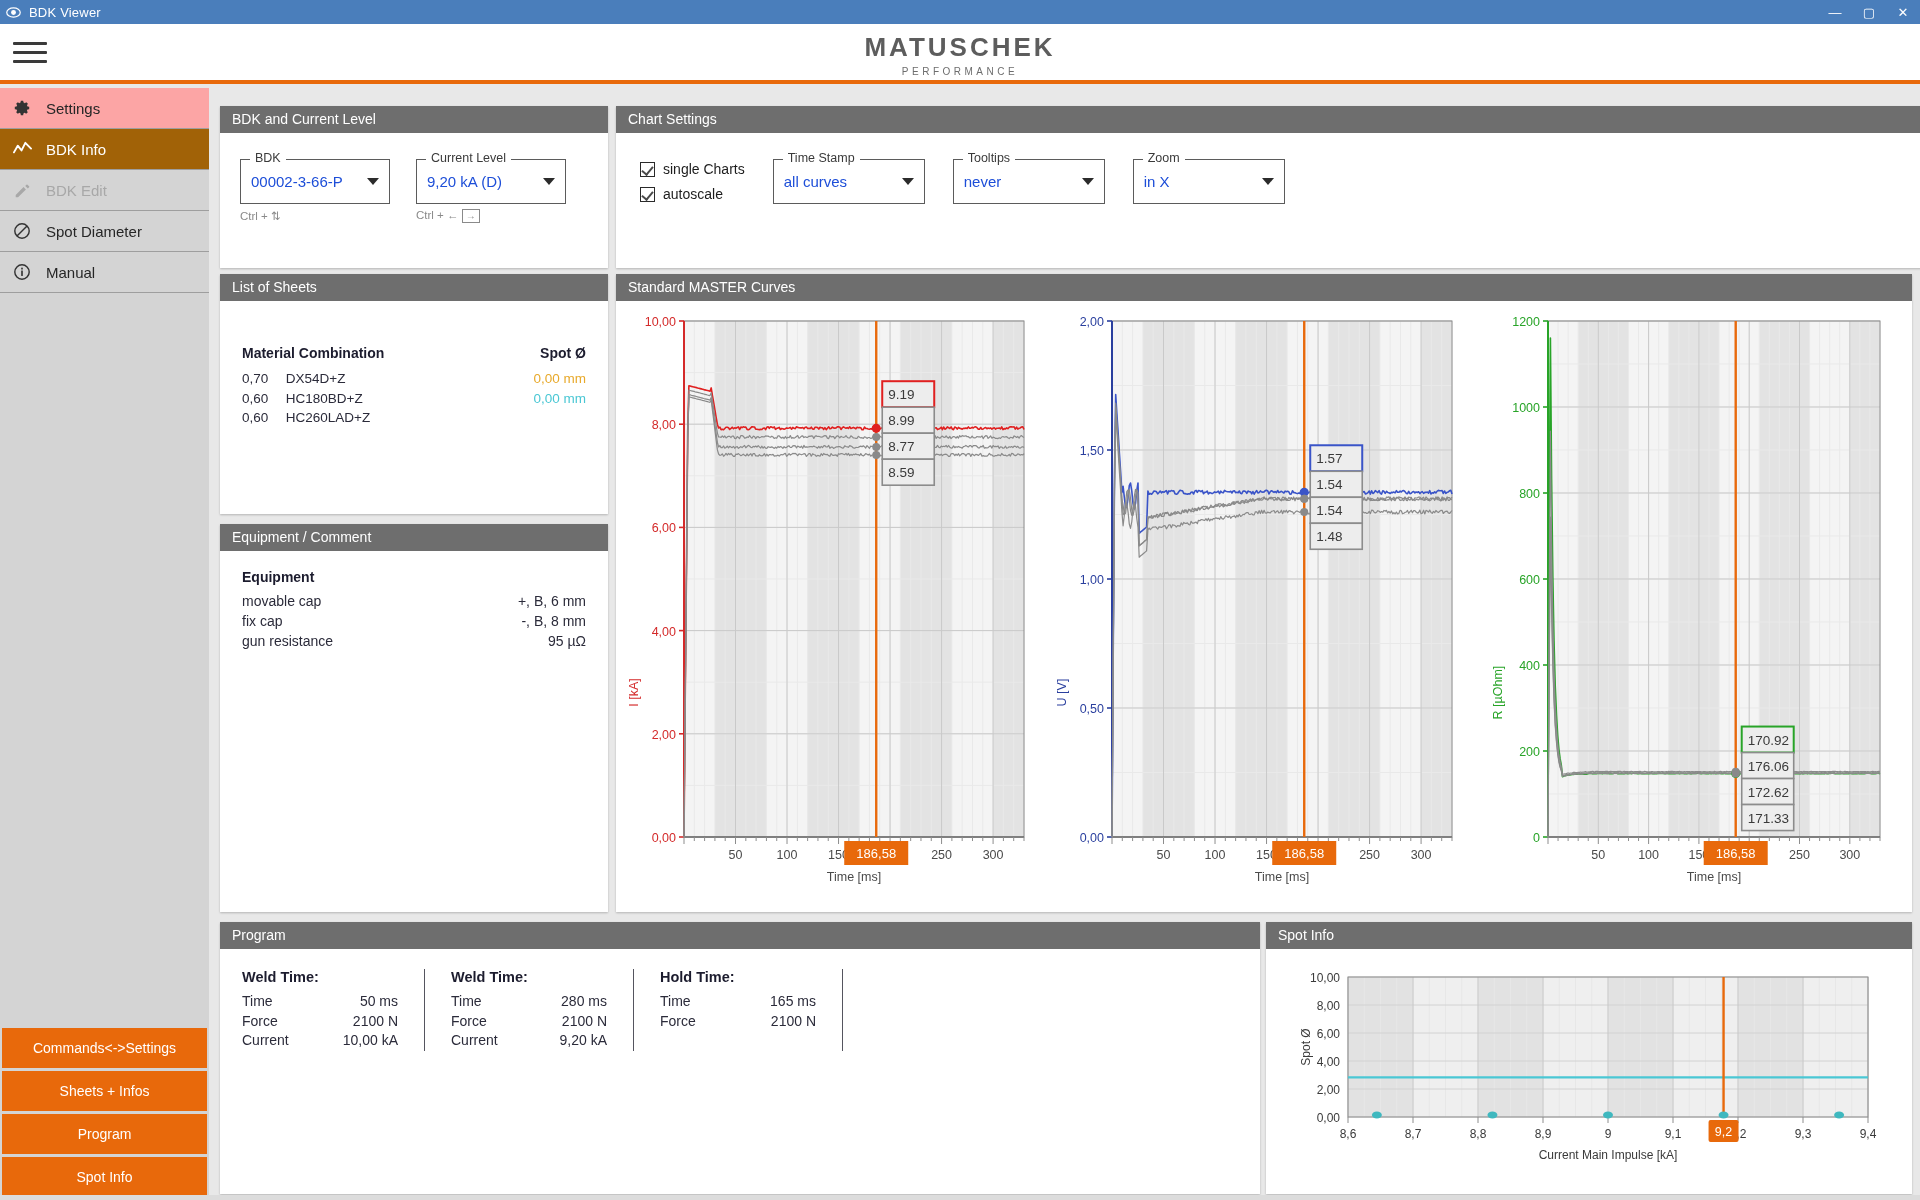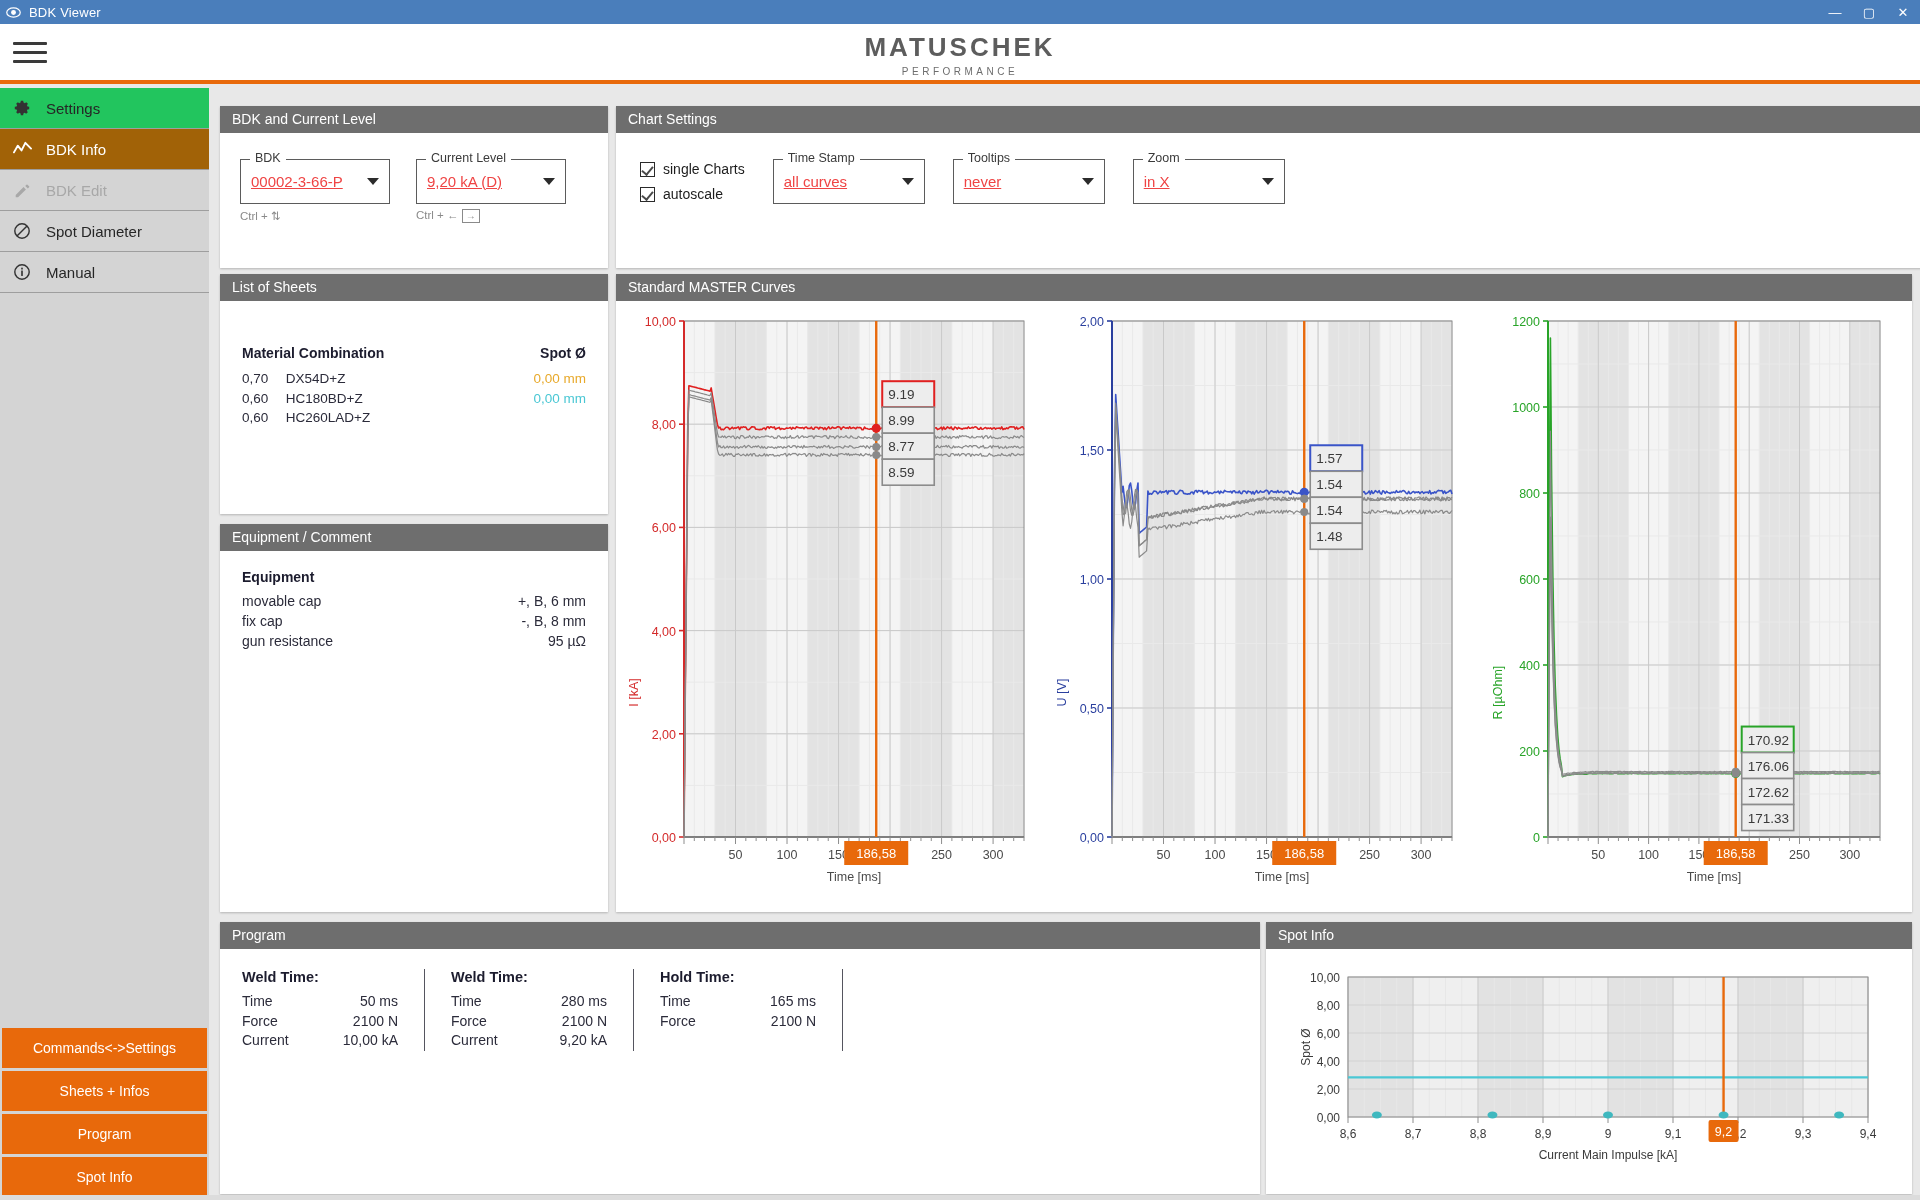--- a/index.html
+++ b/index.html
@@ -66,21 +66,21 @@
   }
   .panel-body { background:#fff; }
 
   
   .gbox { position:relative; border:1px solid #5b5b5b; padding:9px 10px 10px 10px; }
   .gbox-label {
     position:absolute; top:-9px; left:9px; background:#fff; padding:0 5px;
     font-size:12.5px; color:#3a3a3a;
   }
   .combo { display:flex; align-items:center; justify-content:space-between;
-           font-size:15px; color:#ef4444; height:24px;text-decoration:underline; }
+           font-size:15px; color:#1d4ed8; height:24px; }
   .caret { width:0; height:0; border-left:6px solid transparent; border-right:6px solid transparent;
            border-top:7px solid #2b2b2b; margin-left:10px; }
   .hint { font-size:11.5px; color:#8a8a8a; margin-top:5px; }
   .keybox { display:inline-block; border:1px solid #8a8a8a; padding:0 3px; font-size:10px; line-height:12px;}
 
   .chk { display:flex; align-items:center; gap:8px; font-size:14px; color:#1d1d1d; margin-bottom:9px;}
   .chkbox { width:15px; height:15px; border:1.4px solid #2a2a2a; background:#fff;
             position:relative; }
   .chkbox::after {
     content:""; position:absolute; left:3px; top:1px; width:5px; height:9px;
@@ -143,21 +143,21 @@
         <span></span>
         <span></span>
     </div>
     <div class="brand">
       <div class="brand-main">MATUSCHEK</div>
       <div class="brand-sub">PERFORMANCE</div>
     </div>
   </div>
 
   <div class="sidebar">
-    <div class="nav-item active" style="background:#22c55e;color:#262626;">
+    <div class="nav-item active" style="background:#fca5a5;color:#262626;">
       <span class="nav-ico">
         <svg width="18" height="18" viewBox="0 0 20 20">
             <path fill="#333" d="M10 6.3a3.7 3.7 0 100 7.4 3.7 3.7 0 000-7.4zm0 5.6a1.9 1.9 0 110-3.8 1.9 1.9 0 010 3.8z"></path>
             <path fill="#333" d="M18 8.7l-1.9-.3a6.4 6.4 0 00-.6-1.4l1.1-1.6-1.9-1.9-1.6 1.1a6.4 6.4 0 00-1.4-.6L11.3 2H8.7l-.3 2a6.4 6.4 0 00-1.4.6L5.4 3.5 3.5 5.4l1.1 1.6c-.26.44-.46.9-.6 1.4L2 8.7v2.6l2 .3c.14.5.34.97.6 1.4l-1.1 1.6 1.9 1.9 1.6-1.1c.44.26.9.46 1.4.6l.3 2h2.6l.3-2c.5-.14.97-.34 1.4-.6l1.6 1.1 1.9-1.9-1.1-1.6c.26-.43.46-.9.6-1.4l2-.3z"></path>
           </svg>
       </span>
       <span>Settings</span>
     </div>
     <div class="nav-item active">
       <span class="nav-ico">

